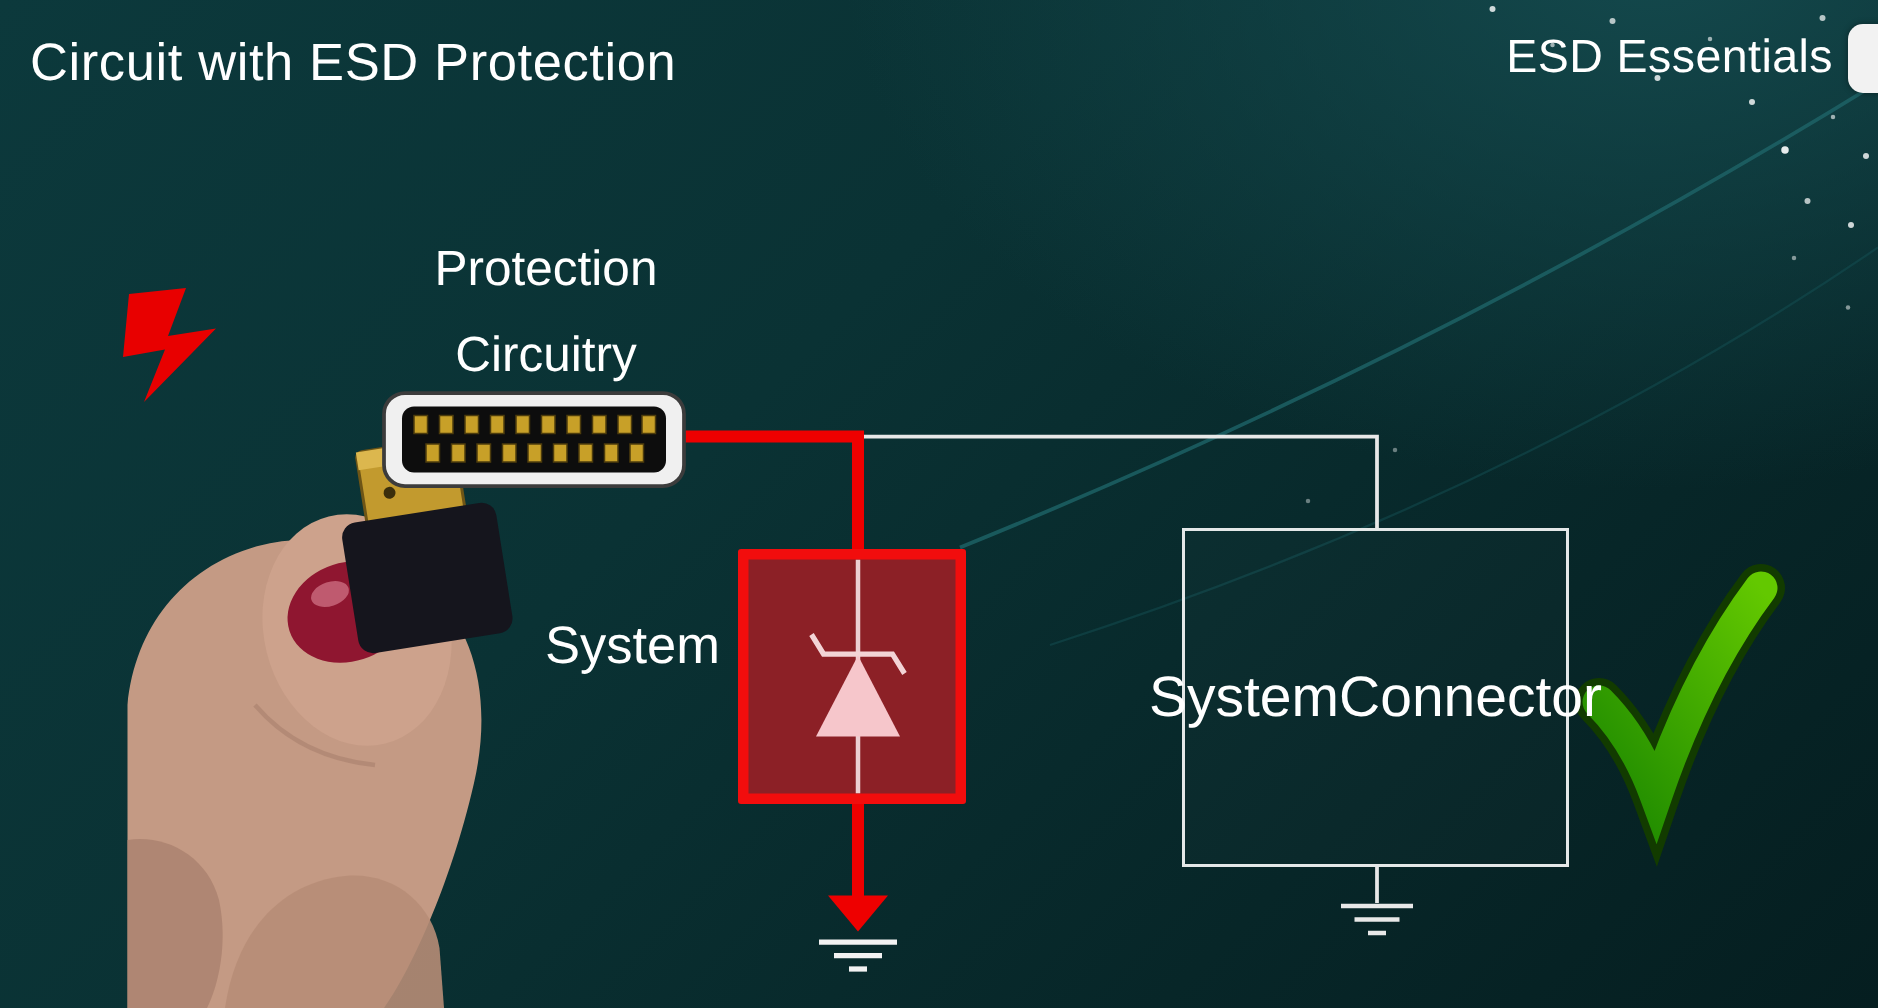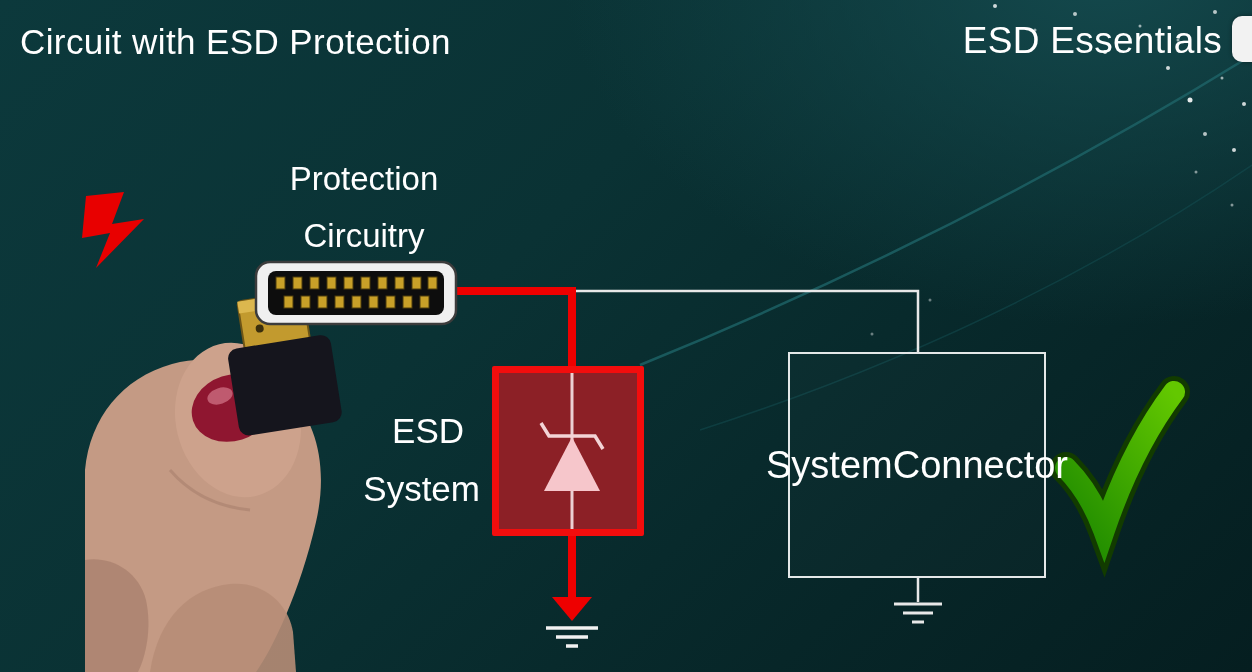--- a/index.html
+++ b/index.html
@@ -5,21 +5,21 @@
   html,body{margin:0;padding:0;background:#000;}
   .stage{
     position:relative;width:1252px;height:672px;overflow:hidden;
     font-family:"Liberation Sans",sans-serif;color:#fff;
     background:
       radial-gradient(ellipse 900px 600px at 88% -5%, #14494d 0%, rgba(20,73,77,0) 60%),
       linear-gradient(135deg,#0c393c 0%,#0a3234 40%,#072628 75%,#051e20 100%);
   }
   .abs{position:absolute;}
   .title{left:20px;top:22px;font-size:35px;letter-spacing:.4px;font-weight:500;}
-  .brand{top:20px;right:30px;font-size:37px;letter-spacing:.3px;}
+  .brand{top:20px;right:30px;font-size:31px;letter-spacing:.3px;}
   .corner-logo{top:16px;right:-6px;width:26px;height:46px;background:#f2f2f2;
     border-radius:10px 0 0 10px;box-shadow:0 0 4px rgba(0,0,0,.4);}
   .label{color:#fff;text-align:center;}
   .connector-label{left:238px;top:150px;width:252px;font-size:33px;line-height:57px;}
   .diode-label{left:300px;top:402px;width:182px;font-size:35px;line-height:58px;text-align:right;padding-right:0;}
   .diode-label div{padding-right:2px;}
   .diode-label .l1{padding-right:18px;}
   .diode-box{
     left:492px;top:366px;width:138px;height:156px;
     border:7px solid #f20d0d;background:#8c2026;border-radius:2px;
@@ -163,17 +163,16 @@
   <div class="abs title">Circuit with ESD Protection</div>
   <div class="abs brand">ESD Essentials</div>
   <div class="abs corner-logo"></div>
 
   <div class="abs label connector-label">
     <div>Protection</div>
     <div>Circuitry</div>
   </div>
 
   <div class="abs label diode-label">
-    <div class="l1">ESD</div>
     <div>System</div>
   </div>
 
 </div>
 
 </body></html>

